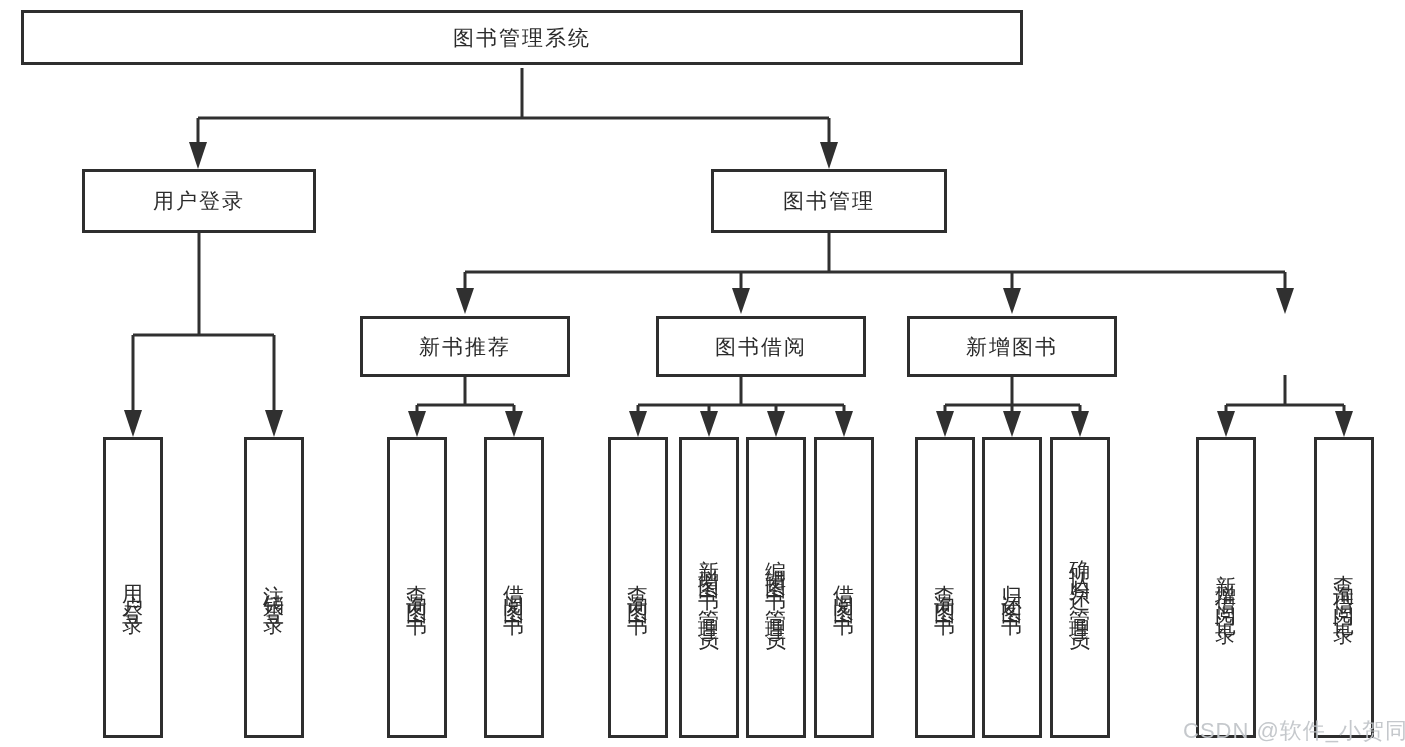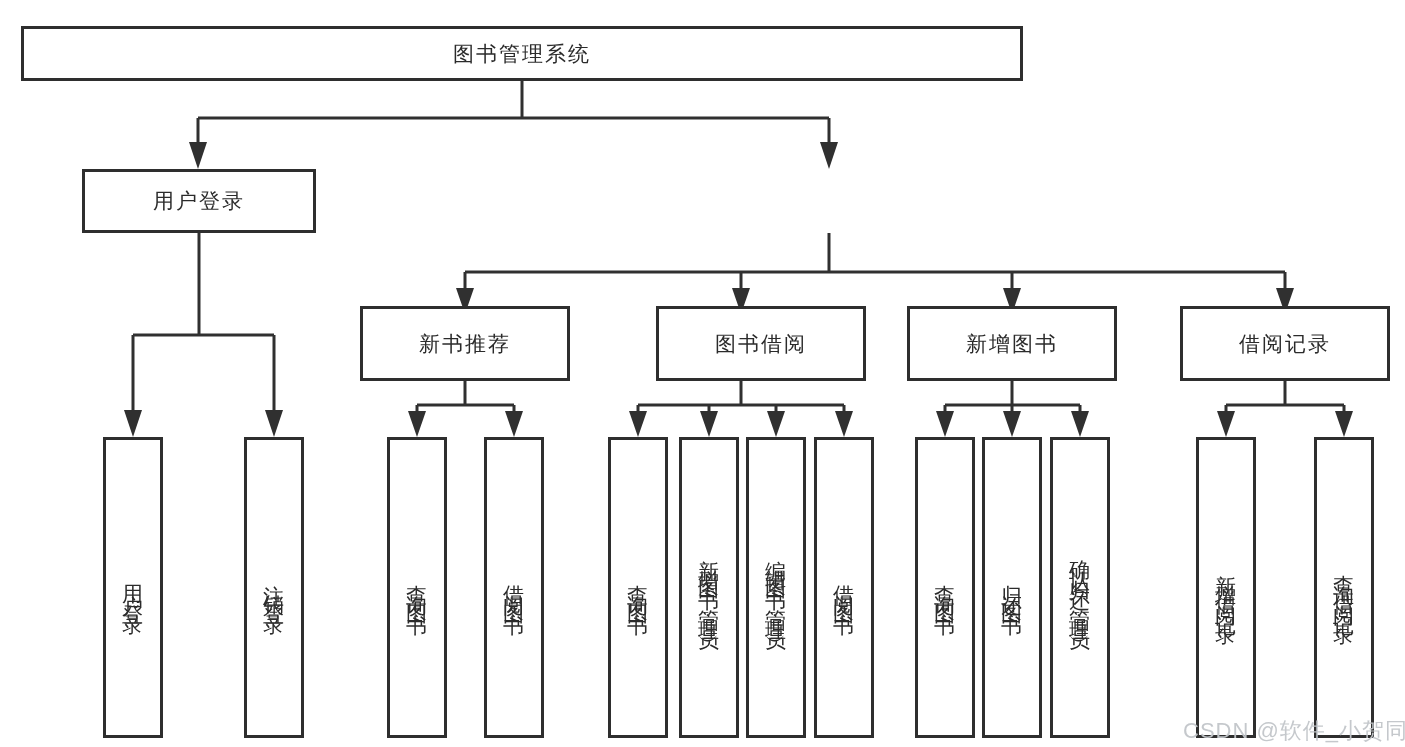--- a/index.html
+++ b/index.html
@@ -34,26 +34,26 @@
     writing-mode: vertical-rl;
     text-orientation: mixed;
     font-size: 21px;
     letter-spacing: 10px;
     line-height: 1;
     white-space: nowrap;
     color: #2b2b2b;
   }
 
   
-  .n-root   { left: 21px;  top: 26px;  width: 1002px; height: 55px; }
+  .n-root   { left: 21px;  top: 10px;  width: 1002px; height: 55px; }
   
   .n-login  { left: 82px;  top: 169px; width: 234px;  height: 64px; }
   .n-mgmt   { left: 711px; top: 169px; width: 236px;  height: 64px; }
   
-  .lvl3 { top: 306px; height: 75px; width: 210px; font-family: Liberation Mono, monospace; }
+  .lvl3 { top: 316px; height: 61px; width: 210px; font-family: Liberation Mono, monospace; }
   .n-newbook { left: 360px; }
   .n-borrow  { left: 636px; margin-left: 20px; }
   .n-current { left: 907px; }
   .n-records { left: 1180px; }
   
   .leaf { top: 437px; height: 301px; width: 60px; }
   .n-a1 { left: 103px; }
   .n-a2 { left: 244px; }
   .n-b1 { left: 387px; }
   .n-b2 { left: 484px; }
@@ -127,32 +127,32 @@
     </g>
   </svg>
 
   <div class="node n-root">
     <span class="h-label">图书管理系统</span>
   </div>
 
   <div class="node n-login">
     <span class="h-label">用户登录</span>
   </div>
+  <div class="node n-mgmt">
+    <span class="h-label">图书管理</span>
+  </div>
 
   <div class="node lvl3 n-newbook">
     <span class="h-label">新书推荐</span>
   </div>
   <div class="node lvl3 n-borrow">
     <span class="h-label">图书借阅</span>
   </div>
   <div class="node lvl3 n-current">
     <span class="h-label">新增图书</span>
-  </div>
-  <div class="node lvl3 n-records">
-    <span class="h-label">借阅记录</span>
   </div>
 
   <div class="node leaf n-a1">
     <span class="v-label">用户登录</span>
   </div>
   <div class="node leaf n-a2">
     <span class="v-label">注销登录</span>
   </div>
 
   <div class="node leaf n-b1">

